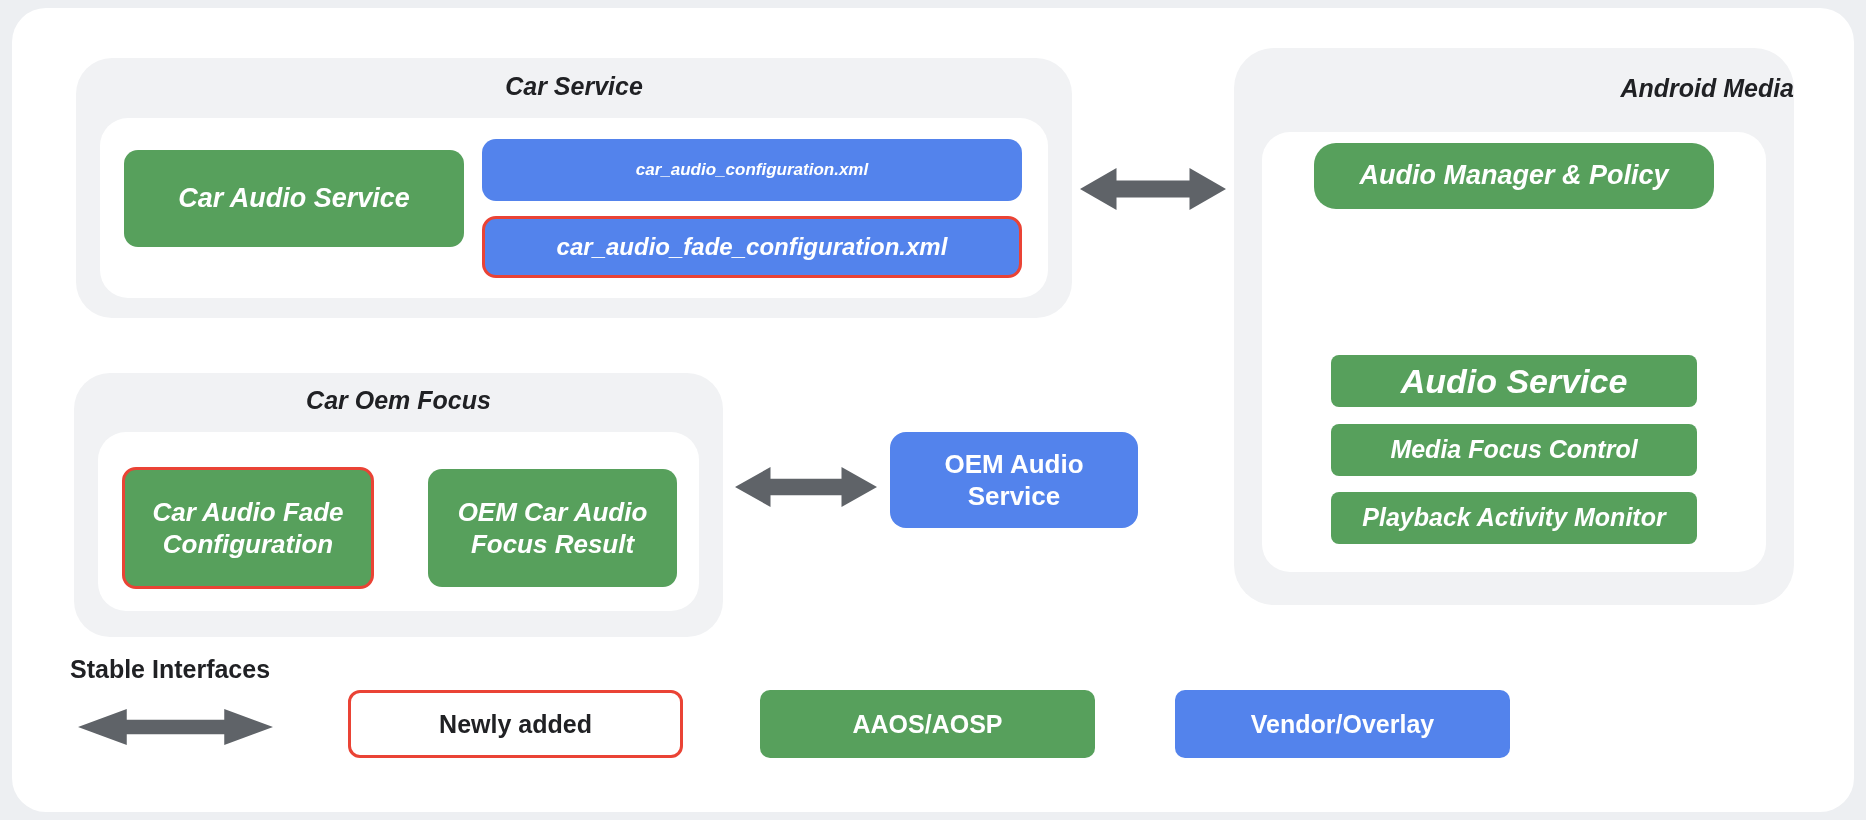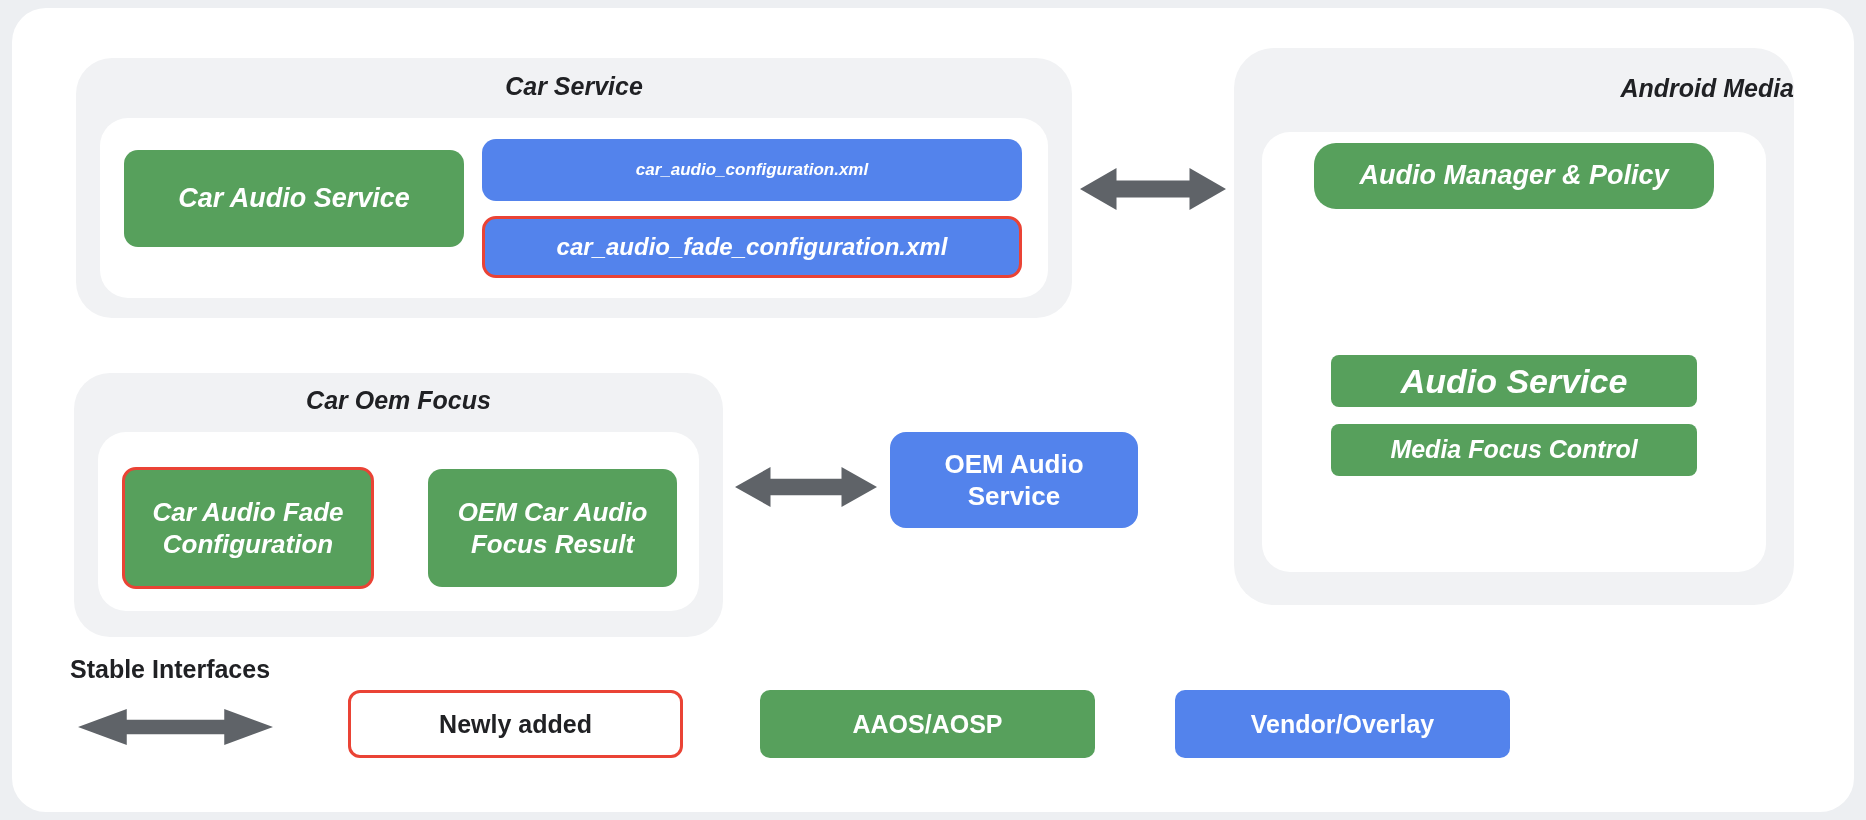--- a/index.html
+++ b/index.html
@@ -66,20 +66,21 @@
 <svg class="arrow-svg" style="left:1080px;top:168px;" width="146" height="42" viewBox="0 0 160 44" preserveAspectRatio="none">
   <polygon points="0,22 40,0 40,13 120,13 120,0 160,22 120,44 120,31 40,31 40,44"></polygon>
 </svg>
 
 <div class="abs group" style="left:1234px;top:48px;width:560px;height:557px;border-radius:40px;">
   <div class="group-title" style="top:26px;text-align:right;">Android Media</div>
   <div class="inner" style="left:28px;top:84px;width:504px;height:440px;">
     <div class="box green" style="left:52px;top:11px;width:400px;height:66px;font-size:27px;border-radius:22px;">Audio Manager &amp; Policy</div>
     <div class="box green" style="left:69px;top:223px;width:366px;height:52px;font-size:34px;border-radius:8px;">Audio Service</div>
     <div class="box green" style="left:69px;top:292px;width:366px;height:52px;font-size:25px;border-radius:8px;">Media Focus Control</div>
+    <div class="box green" style="left:69px;top:360px;width:366px;height:52px;font-size:25px;border-radius:8px;">Playback Activity Monitor</div>
   </div>
 </div>
 
 <div class="abs group" style="left:74px;top:343px;width:649px;height:264px;border-radius:36px;margin-top:30px;">
   <div class="group-title" style="top:13px;">Car Oem Focus</div>
   <div class="inner" style="left:24px;top:59px;width:601px;height:179px;">
     <div class="box green red-border" style="left:24px;top:35px;width:252px;height:122px;font-size:26px;padding:0 18px;border-radius:14px;">Car Audio Fade Configuration</div>
     <div class="box green" style="left:330px;top:37px;width:249px;height:118px;font-size:26px;padding:0 18px;border-radius:14px;">OEM Car Audio Focus Result</div>
   </div>
 </div>

